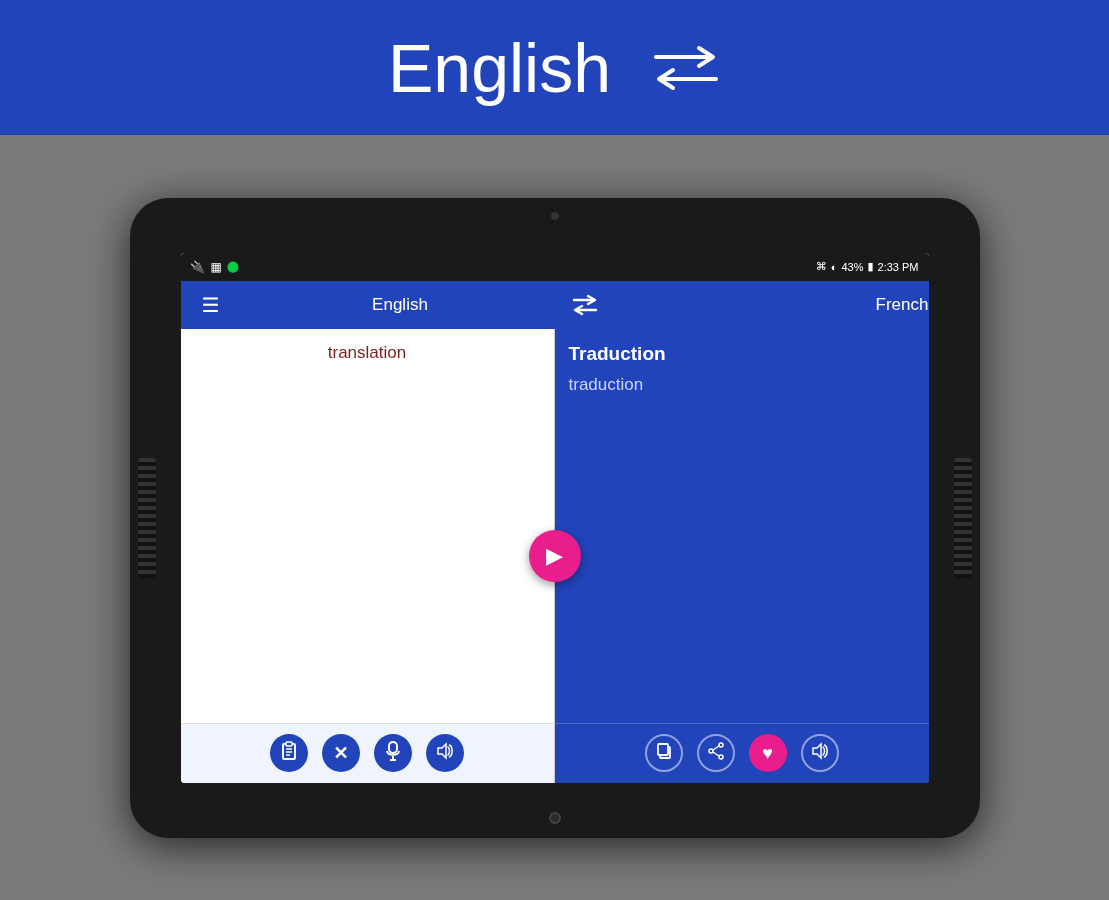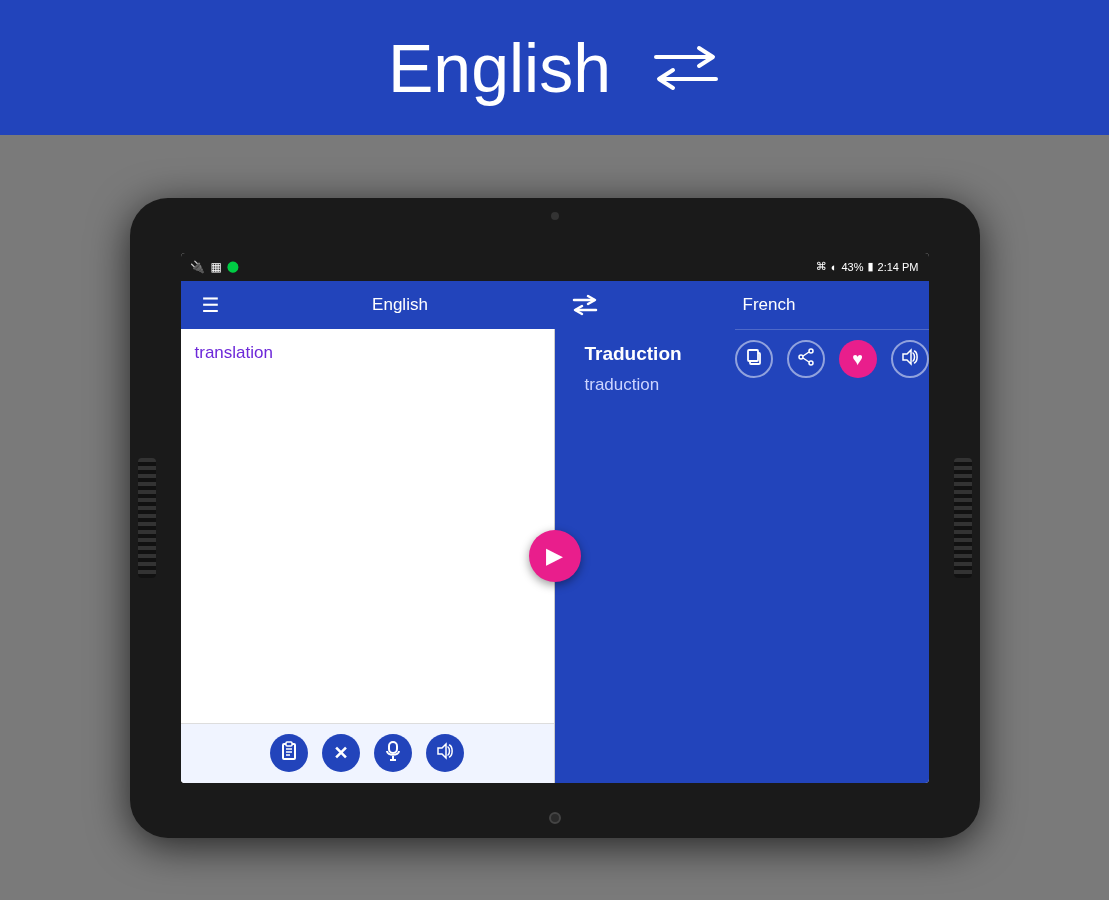--- a/index.html
+++ b/index.html
@@ -185,21 +185,21 @@
       width: 50px;
       display: flex;
       align-items: center;
       justify-content: center;
       color: white;
       font-size: 18px;
       cursor: pointer;
     }
     #target-lang {
       flex: 1;
-      text-align: center;
+      text-align: right;
       color: white;
       font-size: 17px;
       cursor: pointer;
     }
 
     
     #translation-area {
       flex: 1;
       display: flex;
       position: relative;
@@ -211,40 +211,40 @@
       width: 50%;
       background: white;
       display: flex;
       flex-direction: column;
       border-right: 1px solid #ccc;
     }
     #input-text-area {
       flex: 1;
       padding: 14px;
       font-size: 17px;
-      color: #6d28d9;
+      color: #7f1d1d;
       font-family: 'Arial', sans-serif;
+      text-align: center;
     }
     #input-buttons {
       height: 60px;
       display: flex;
       align-items: center;
       justify-content: center;
       gap: 14px;
       background: #f0f4ff;
       border-top: 1px solid #ddd;
     }
 
     
     #output-panel {
       width: 50%;
       background: #2244bb;
       display: flex;
-      flex-direction: row;
-      padding-left: 16px;
+      flex-direction: column;
     }
     #output-text-area {
       flex: 1;
       padding: 14px;
     }
     #output-text-main {
       color: white;
       font-size: 19px;
       font-weight: 600;
       margin-bottom: 10px;
@@ -355,21 +355,21 @@
         <div class="left-icons">
           <span class="status-icon">🔌</span>
           <span class="status-icon">▦</span>
           <span class="status-icon" style="color:#00cc44; font-size:11px;">⬤</span>
         </div>
         <div class="right-icons">
           <span>⌘</span>
           <span>◐</span>
           <span>43%</span>
           <span>▮</span>
-          <span>2:14 PM</span>
+          <span>2:33 PM</span>
         </div>
       </div>
 
       <div id="app-toolbar">
         <div id="menu-icon">
           <span>☰</span>
         </div>
         <div id="source-lang">English</div>
         <div id="swap-btn">
           <svg width="26" height="22" viewBox="0 0 26 22">

